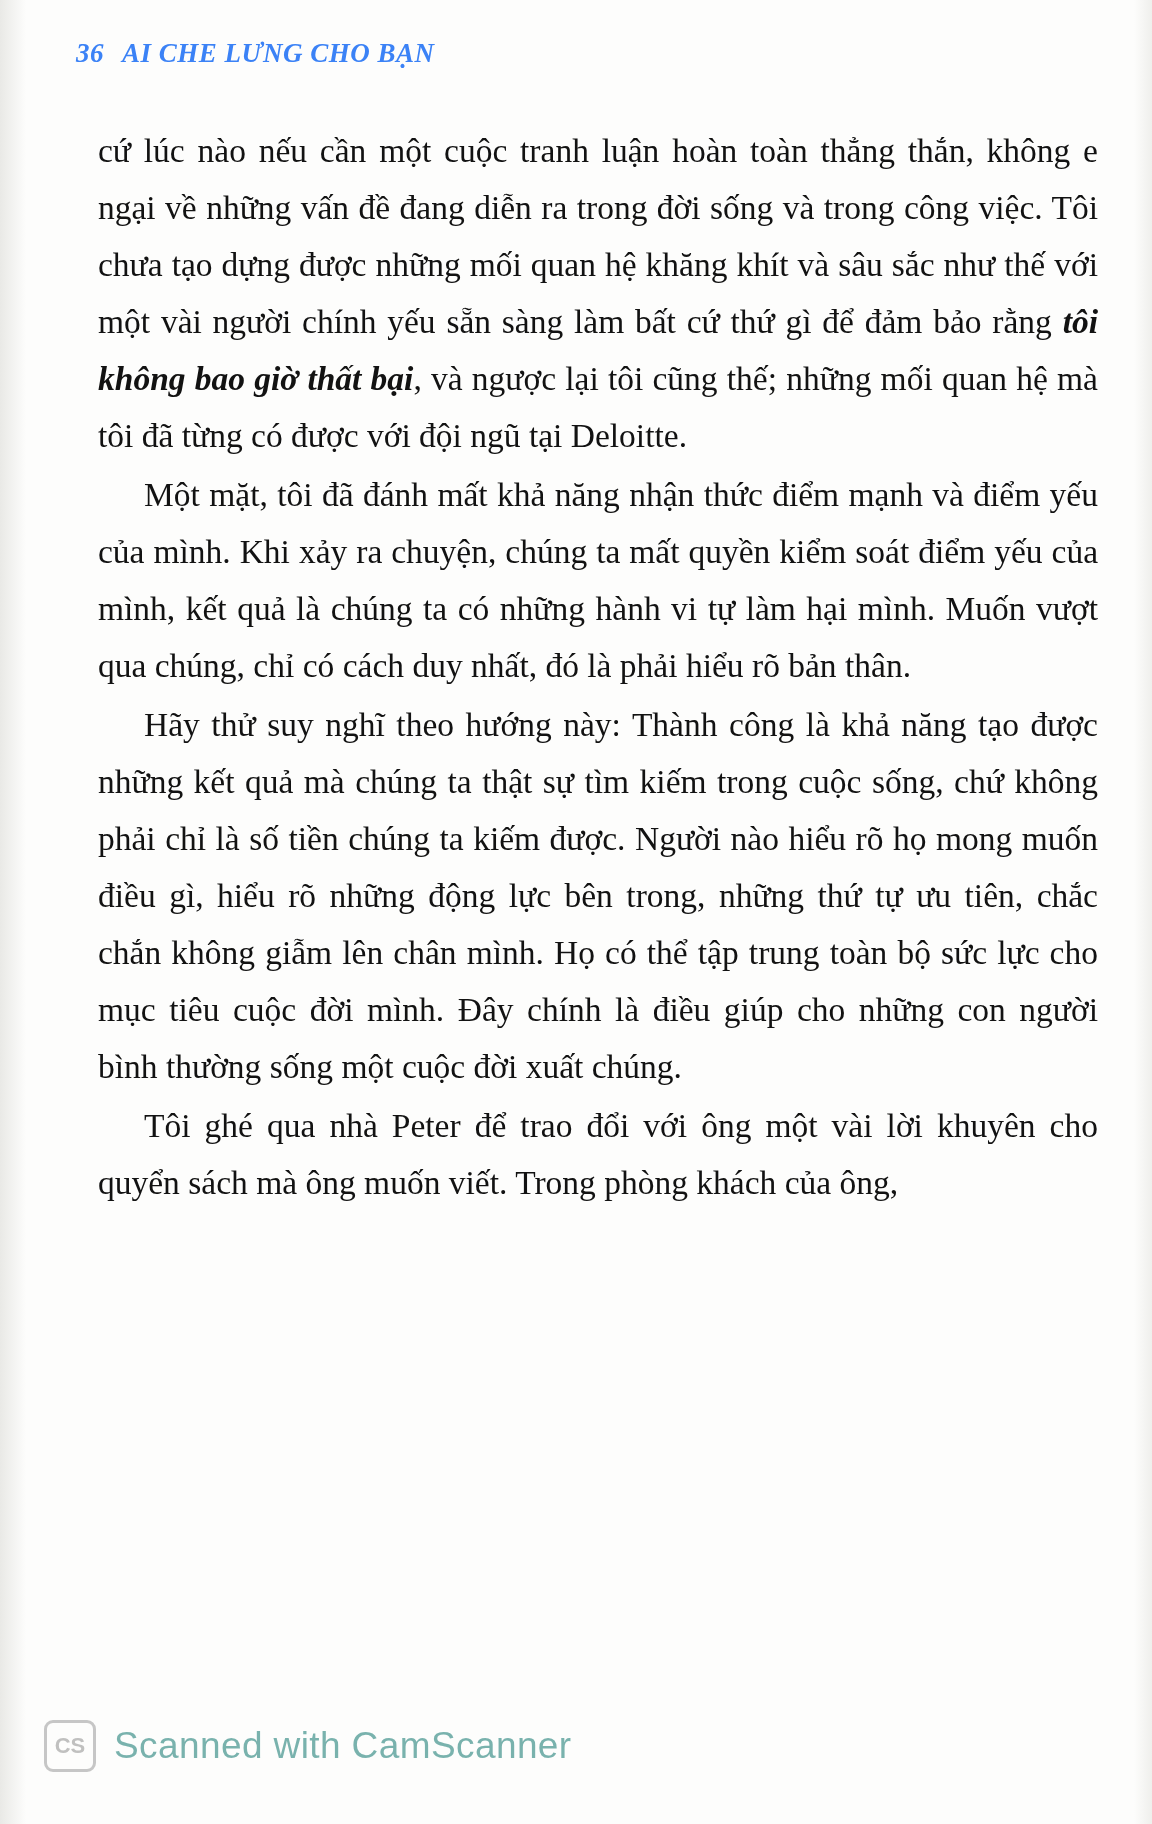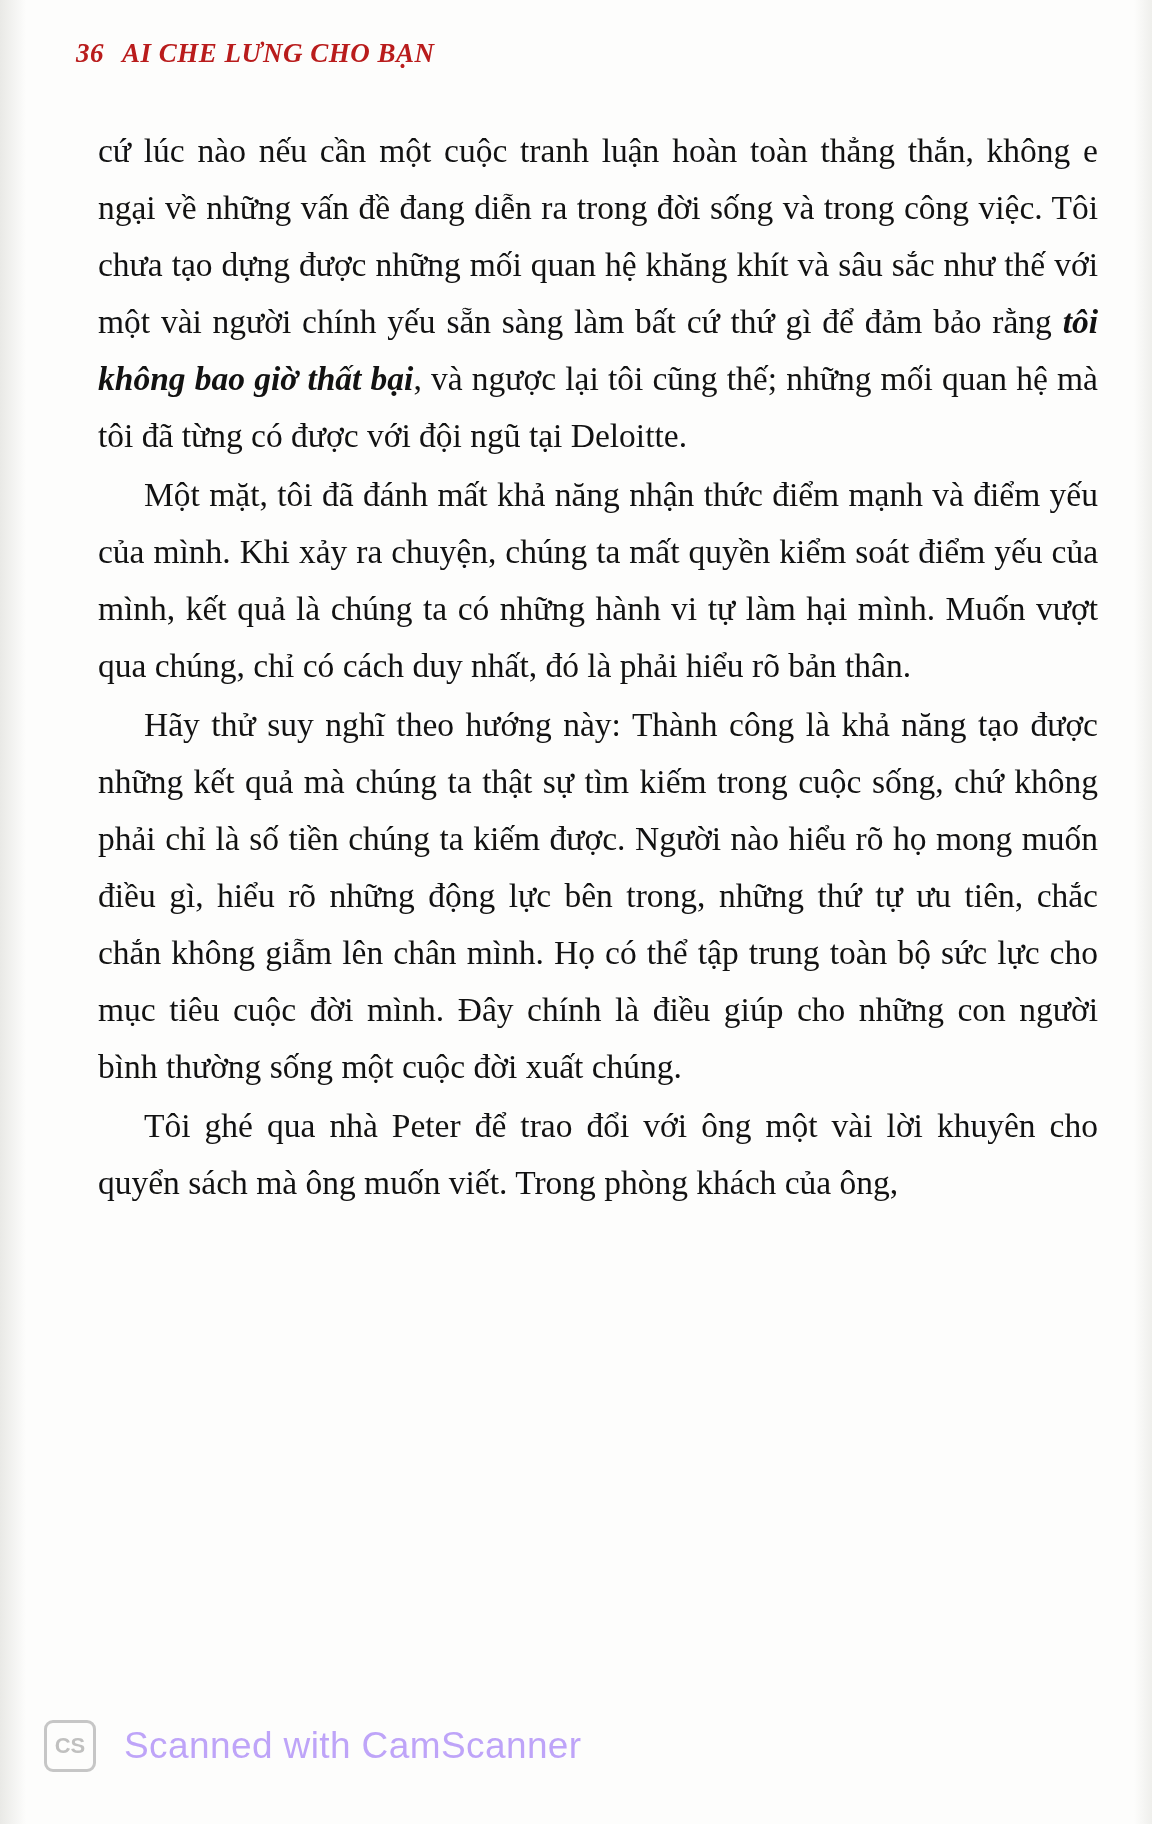--- a/index.html
+++ b/index.html
@@ -44,21 +44,21 @@
 
   .header {
     position: absolute;
     left: 76px;
     top: 38px;
     font-family: "Liberation Serif", serif;
     font-weight: bold;
     font-style: italic;
     font-size: 27px;
     letter-spacing: 0.5px;
-    color: #b91c1c;
+    color: #3b82f6;
     white-space: nowrap;
   }
   .header .pagenum {
     margin-right: 18px;
   }
 
   .content {
     position: absolute;
     left: 74px;
     top: 122px;
@@ -83,41 +83,41 @@
     font-weight: bold;
   }
 
   
   .watermark {
     position: absolute;
     left: 44px;
     bottom: 52px;
     display: flex;
     align-items: center;
-    gap: 28px;
+    gap: 18px;
     opacity: 0.55;
   }
   .cs-badge {
     width: 46px;
     height: 46px;
     border: 3px solid #9a9a9a;
     border-radius: 9px;
     color: #8f8f8f;
     font-family: "Liberation Sans", sans-serif;
     font-weight: bold;
     font-size: 22px;
     display: flex;
     align-items: center;
     justify-content: center;
     letter-spacing: 0px;
   }
   .cs-text {
     font-family: "Liberation Sans", sans-serif;
     font-size: 37px;
-    color: #8b5cf6;
+    color: #0f766e;
     letter-spacing: 0.4px;
   }
 </style>
 </head>
 <body>
 
 <div class="page">
 
   <div class="header">
     <span class="pagenum">36</span><span>AI CHE LƯNG CHO BẠN</span>

